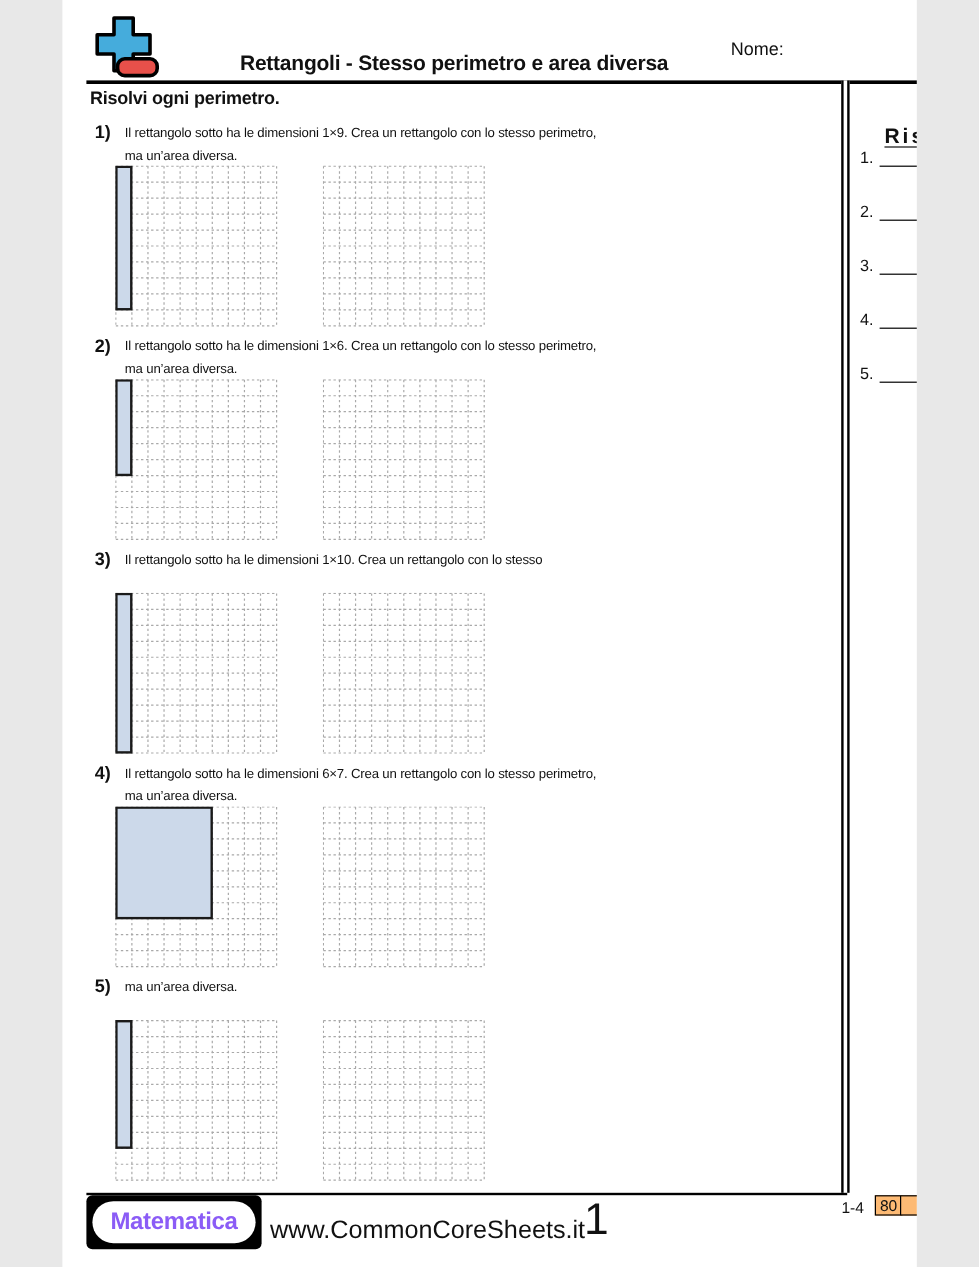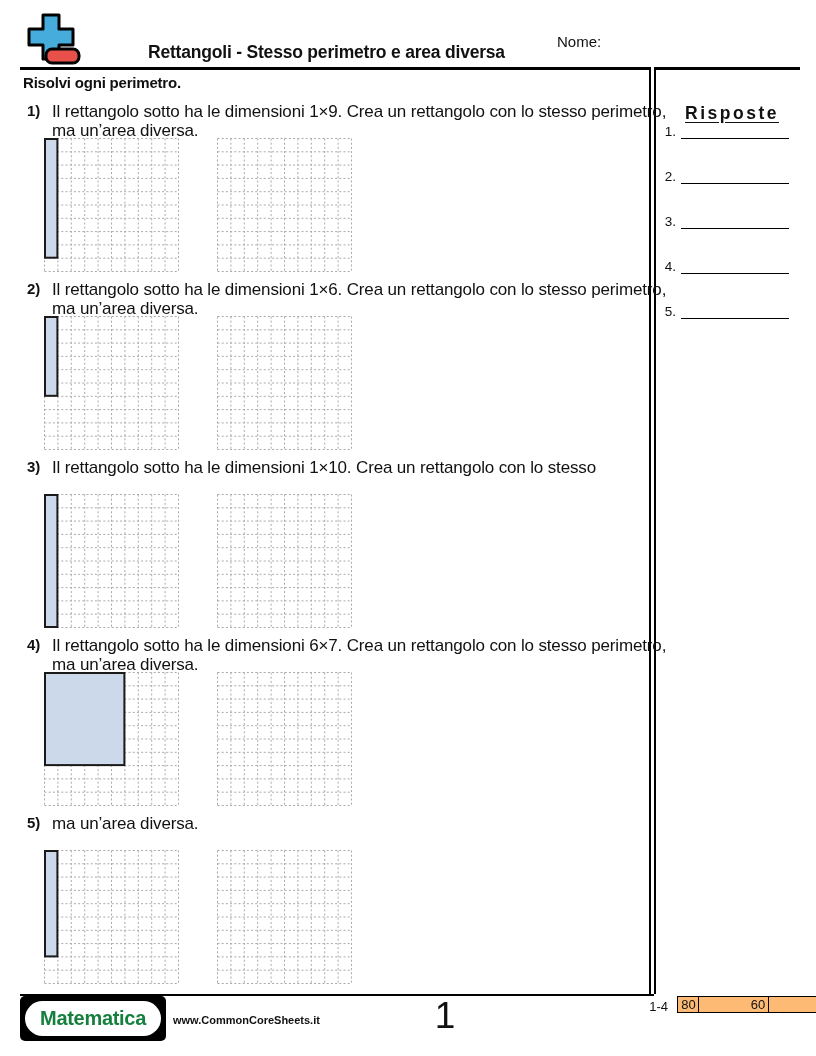--- a/index.html
+++ b/index.html
@@ -1,48 +1,48 @@
 <!DOCTYPE html>
 <html><head>
 <meta charset="utf-8">
 <style>
   html,body{margin:0;padding:0;background:#e8e8e8;}
   .page{
     position:relative;
-    width:816px;height:1056px;
+    width:712px;height:1056px;
     margin:0 auto;
     background:#ffffff;
     font-family:"Liberation Sans", sans-serif;
     color:#111;
     overflow:hidden;
   }
   
   .logo{position:absolute;left:20px;top:11px;}
   .title{position:absolute;left:148px;top:42px;font-size:17.5px;font-weight:bold;white-space:nowrap;letter-spacing:-0.2px;}
   .name-label{position:absolute;left:557px;top:33px;font-size:15px;}
   .header-line{position:absolute;left:20px;top:67px;width:780px;height:3px;background:#000;}
   .instruction{position:absolute;left:23px;top:74px;font-size:15px;font-weight:bold;letter-spacing:-0.2px;}
   
   .vline{position:absolute;left:649px;top:67px;height:927px;width:3px;background:#fff;border-left:2px solid #000;border-right:2px solid #000;}
   .answers-title{position:absolute;left:658px;top:71px;width:148px;text-align:center;font-size:17.5px;font-weight:bold;letter-spacing:2.5px;text-decoration:underline;text-underline-offset:3px;margin-top:32px;}
   .answer-num{position:absolute;left:652px;width:24px;text-align:right;font-size:13.5px;}
   .answer-line{position:absolute;left:681px;width:108px;height:0;border-bottom:1.5px solid #000;}
   
   .problem{position:absolute;left:0;width:650px;height:178px;}
   .problem-number{position:absolute;left:27px;top:0;font-size:15px;font-weight:bold;}
-  .problem-text{position:absolute;left:52px;top:0;font-size:17px;line-height:19px;letter-spacing:-0.15px;}
+  .problem-text{position:absolute;left:52px;top:0;font-size:11px;line-height:19px;letter-spacing:-0.15px;}
   .problem-text div{white-space:nowrap;}
   .grid{position:absolute;top:36px;}
   .grid.left{left:44px;}
   .grid.right{left:217px;}
   
   .footer-line{position:absolute;left:20px;top:994px;width:634px;height:2px;background:#000;}
   .brand-badge{position:absolute;left:20px;top:996px;width:146px;height:45px;background:#000;border-radius:5px;}
-  .brand-pill{position:absolute;left:5px;top:5px;right:5px;bottom:5px;background:#fff;border-radius:18px;display:flex;align-items:center;justify-content:center;font-size:20px;font-weight:bold;letter-spacing:-0.3px;color:#15803d;}
-  .website{position:absolute;left:173px;top:1014px;font-size:11px;font-weight:bold;}
+  .brand-pill{position:absolute;left:5px;top:5px;right:5px;bottom:5px;background:#fff;border-radius:18px;display:flex;align-items:center;justify-content:center;font-size:20px;font-weight:bold;letter-spacing:-0.3px;color:#8b5cf6;}
+  .website{position:absolute;left:173px;top:1014px;font-size:21px;}
   .page-number{position:absolute;left:400px;top:995px;width:90px;text-align:center;font-size:37px;font-stretch:condensed;}
   .score-label{position:absolute;left:634px;top:999px;width:34px;text-align:right;font-size:13px;}
   .score-table{position:absolute;left:677px;top:996px;display:flex;}
   .score-cell{width:21px;height:15px;border:1.6px solid #000;display:flex;align-items:center;justify-content:center;font-size:13px;background:#fdba74;}
   .score-cell + .score-cell{margin-left:-1.6px;padding-left:48px;}
 </style>
 </head>
 <body>
 
 <div class="page">

